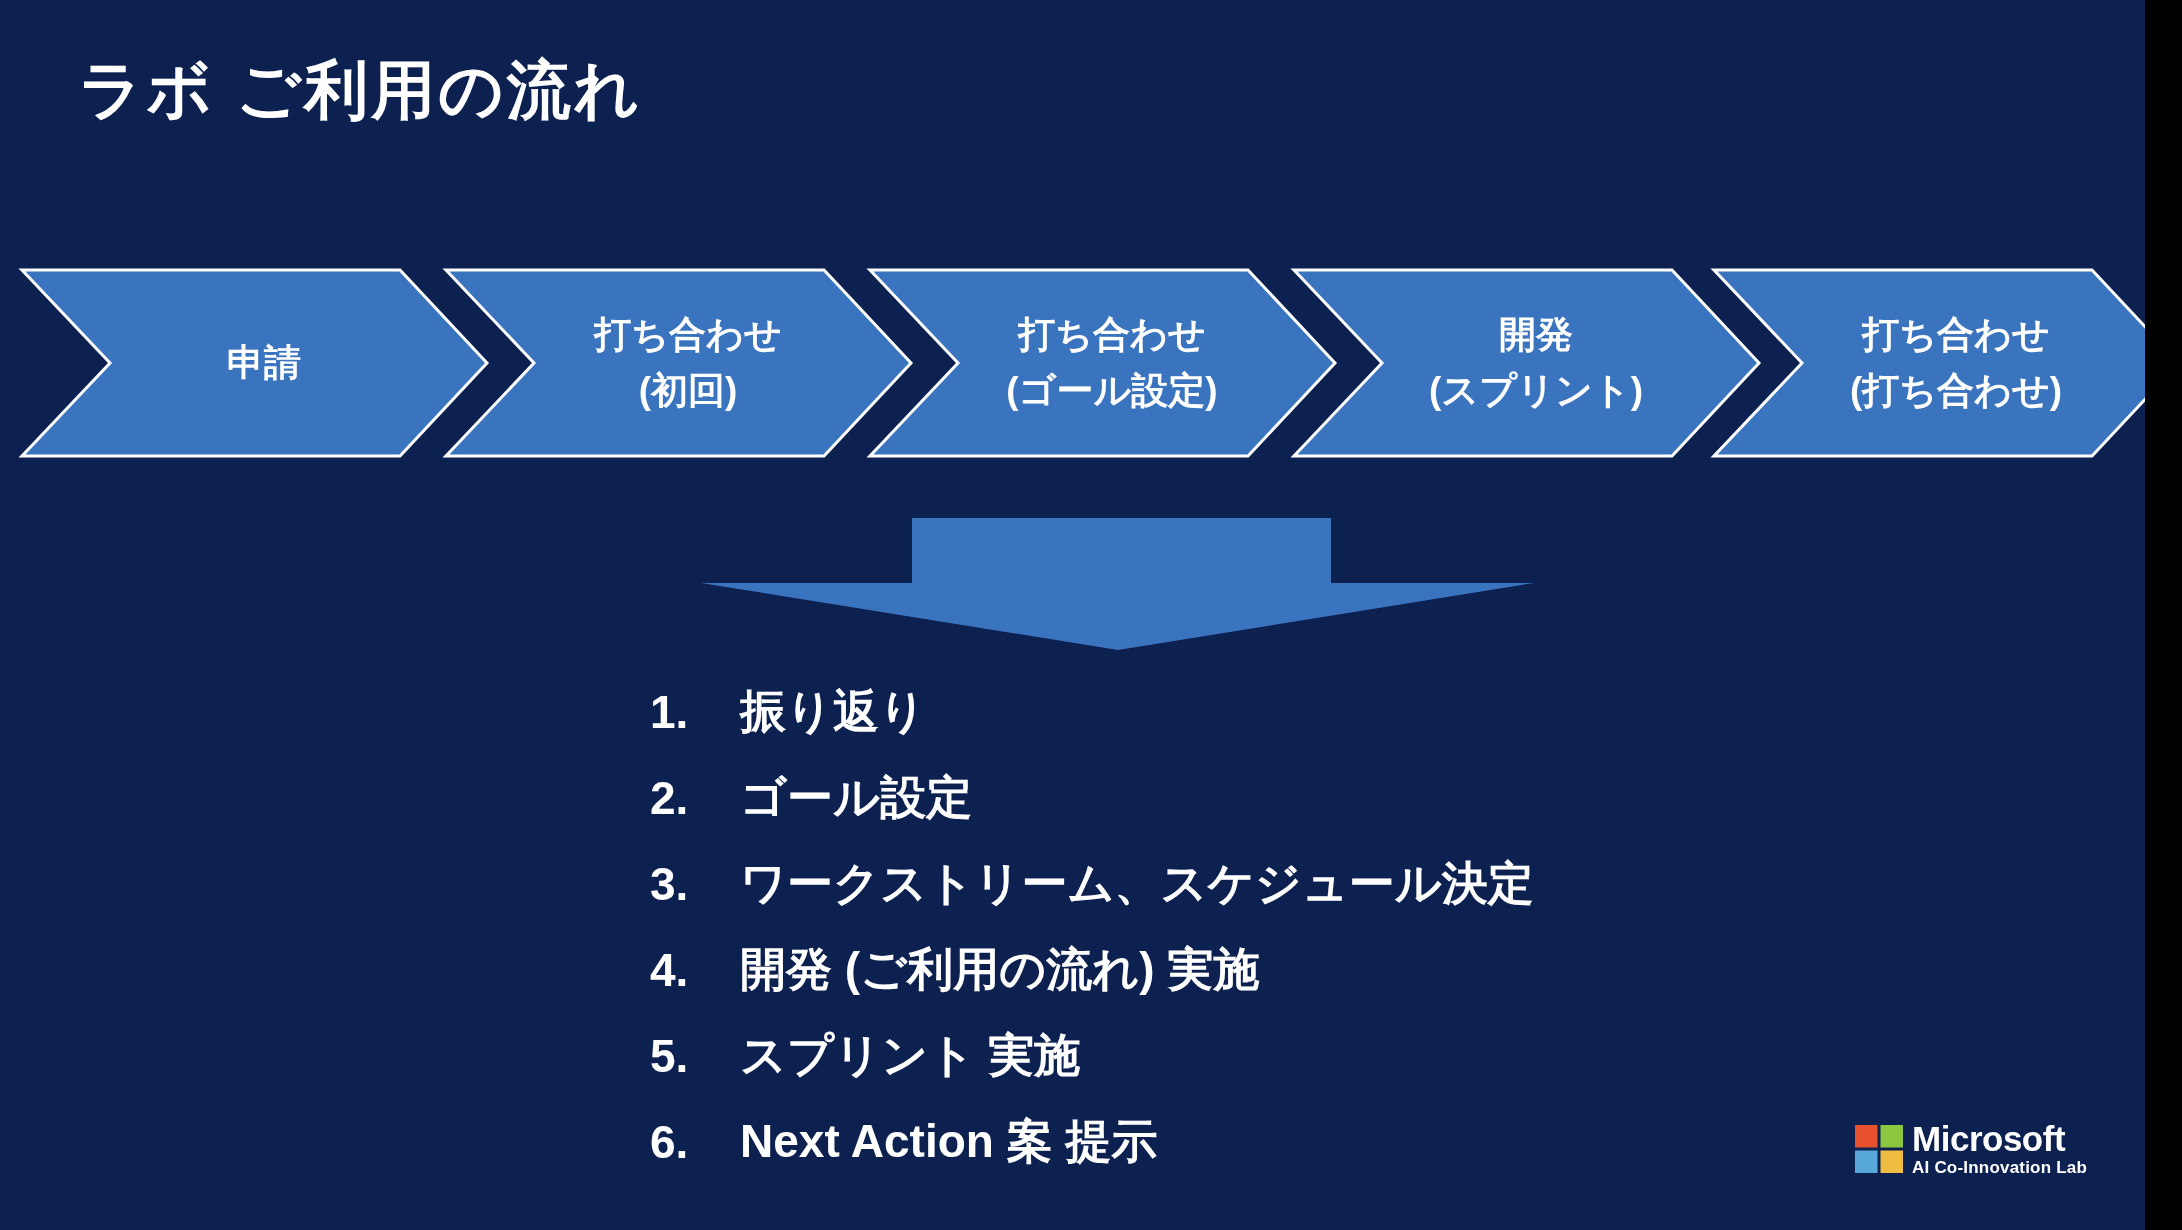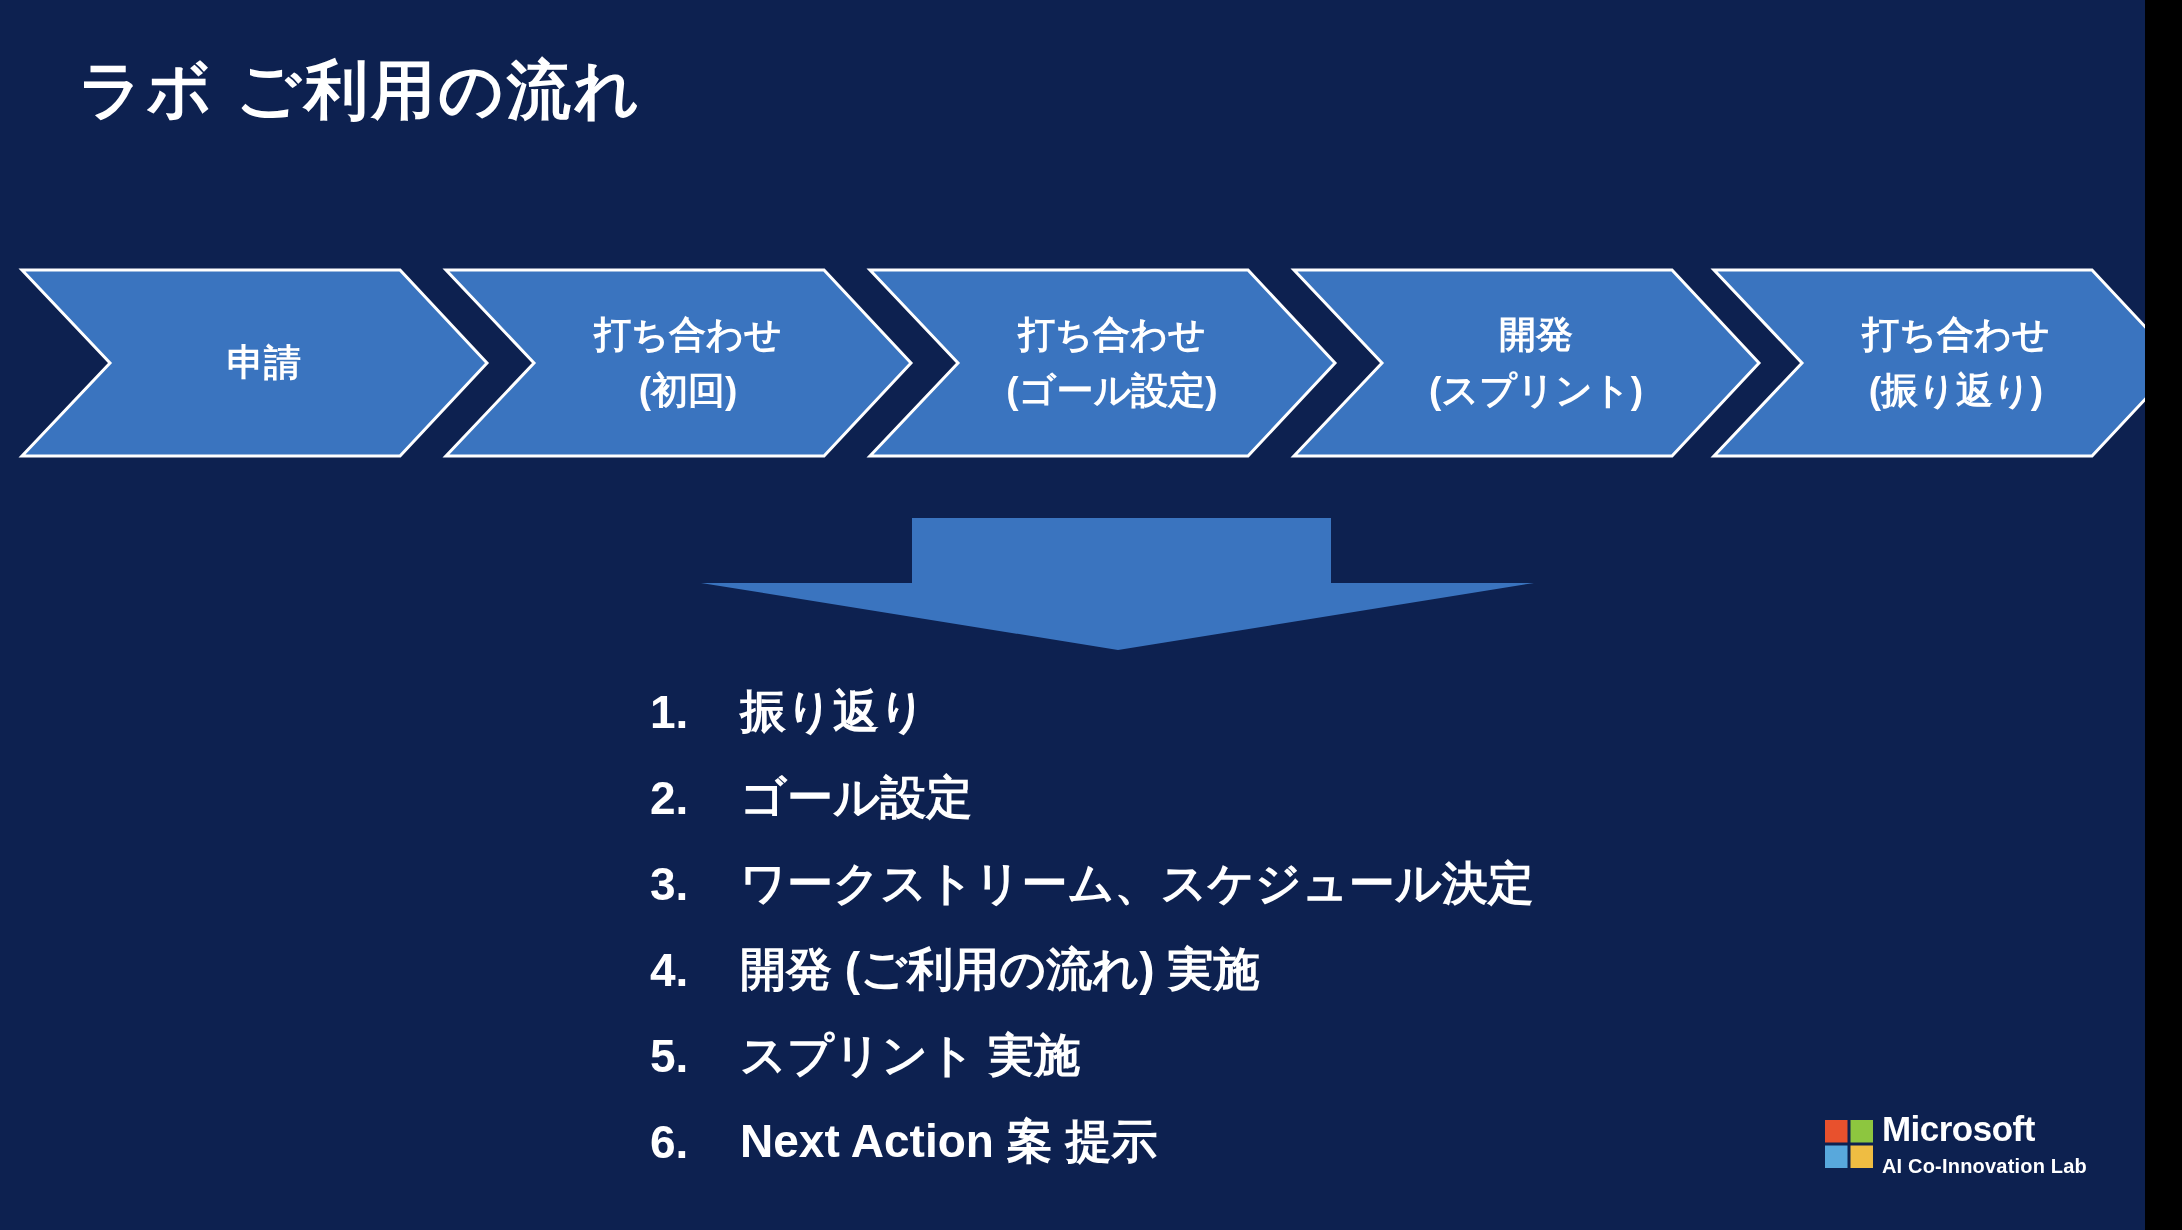--- a/index.html
+++ b/index.html
@@ -98,29 +98,29 @@
   
   .ms-logo {
     position: absolute;
     right: 58px;
     bottom: 54px;
     display: flex;
     align-items: center;
     gap: 9px;
   }
   .squares { display: block; }
-  .logo-text { display: flex; flex-direction: column; justify-content: center; gap: 7px; }
+  .logo-text { display: flex; flex-direction: column; justify-content: center; }
   .brand {
     font-size: 35px;
     font-weight: bold;
     letter-spacing: -0.5px;
     line-height: 1;
   }
   .subbrand {
-    font-size: 20px;
+    font-size: 17px;
     font-weight: 600;
     letter-spacing: 0.2px;
     margin-top: 3px;
     line-height: 1;
     text-align: center;
   }
 </style>
 </head>
 <body>
 
@@ -169,21 +169,21 @@
         <div>(スプリント)</div>
       </div>
     </div>
 
     <div class="chevron c5">
       <svg class="chev-svg" viewBox="0 0 470 190" preserveAspectRatio="none">
         <polygon points="2,2 380,2 467,95 380,188 2,188 90,95"></polygon>
       </svg>
       <div class="chev-label">
         <div>打ち合わせ</div>
-        <div>(振り返り)</div>
+        <div>(打ち合わせ)</div>
       </div>
     </div>
 
   </div>
 
   <svg class="down-arrow" viewBox="0 0 833 133" preserveAspectRatio="none">
     <polygon points="211,0 630,0 630,65 833,65 417,132 0,65 211,65"></polygon>
   </svg>
 
   <ol class="outcomes">

